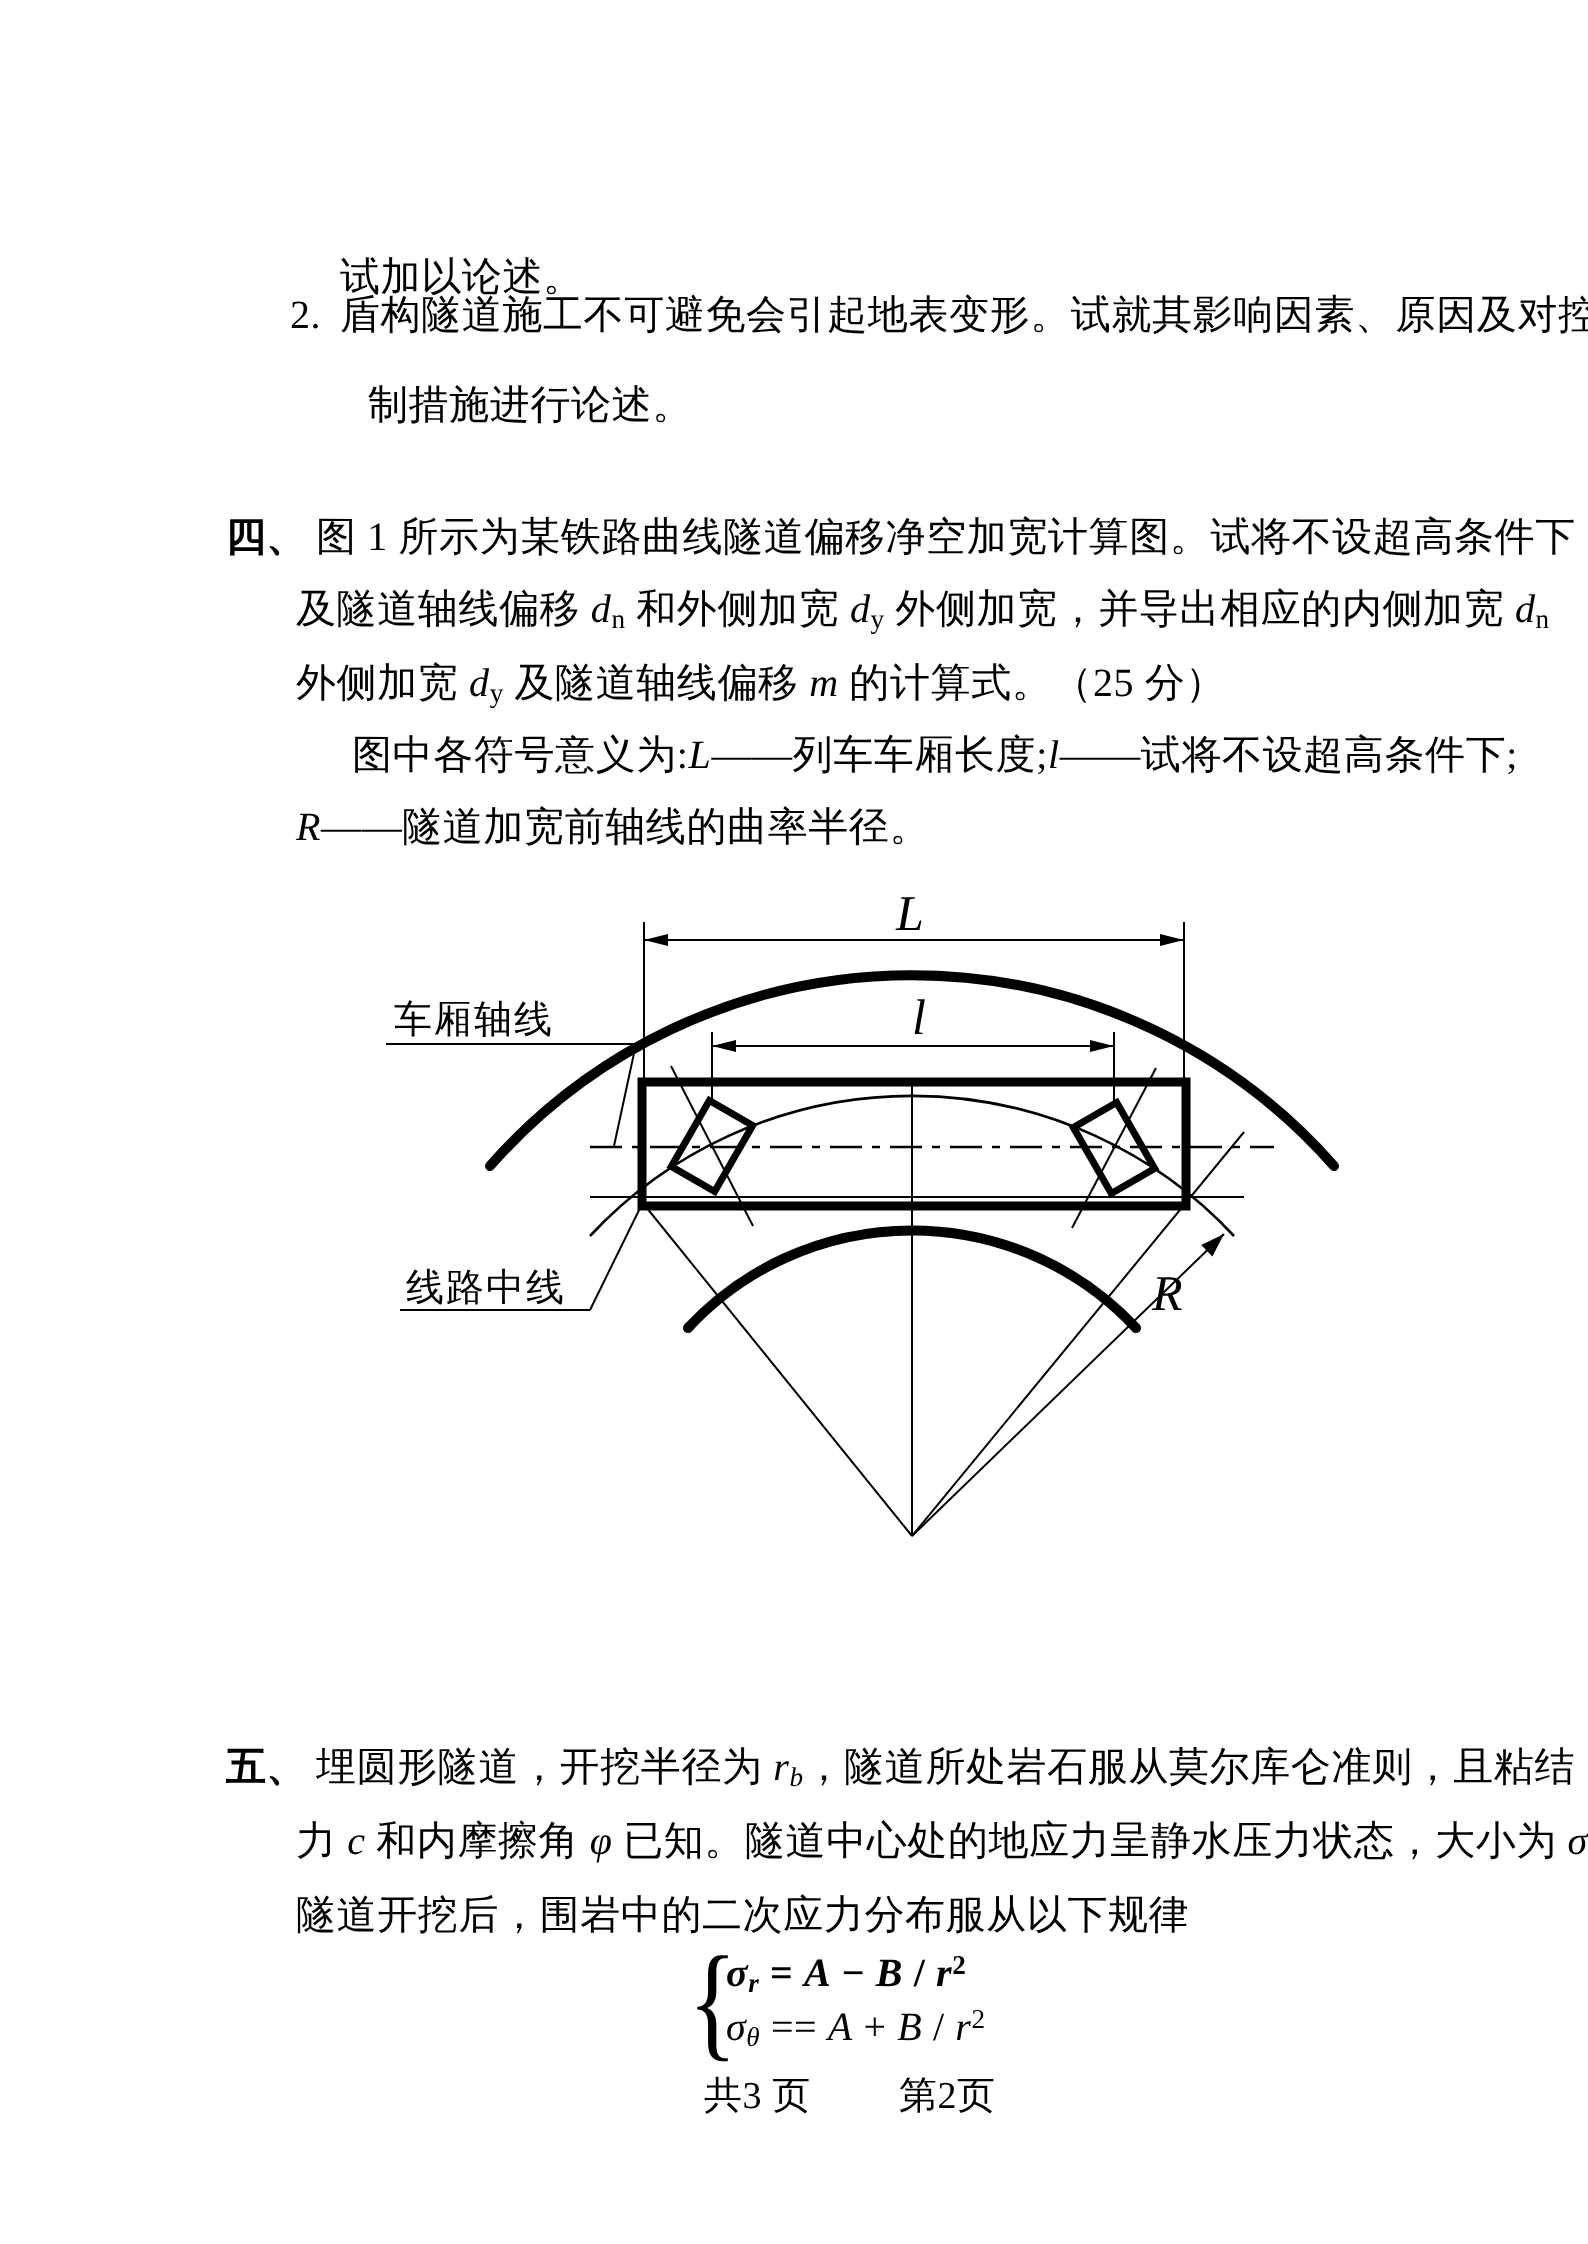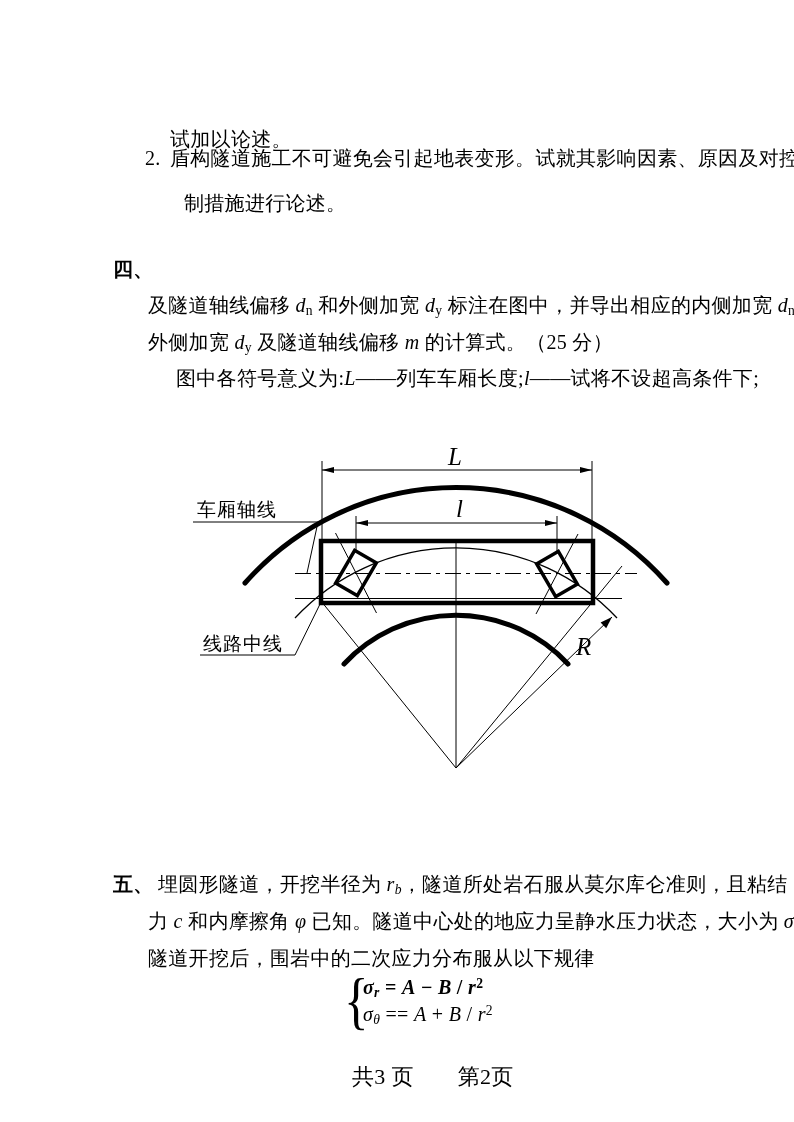--- a/index.html
+++ b/index.html
@@ -41,23 +41,25 @@
 <body>
 
 <div class="page">
 
   <div class="line" style="left:170px;top:101px;margin-top:25px;"><span>试加以论述。</span></div>
   <div class="line" style="left:145px;top:145px;">2.</div>
   <div class="line" style="left:170px;top:145px;"><span>盾构隧道施工不可避免会引起地表变形。试就其影响因素、原因及对控</span></div>
   <div class="line" style="left:184px;top:190px;"><span>制措施进行论述。</span></div>
 
   <div class="line seclabel" style="left:113px;top:256px;">四、</div>
-  <div class="line" style="left:148px;top:292px;"><span>及隧道轴线偏移 </span><span class="it">d</span><span class="sub">n</span><span> 和外侧加宽 </span><span class="it">d</span><span class="sub">y</span><span> 标注在图中，并导出相应的内侧加宽 </span><span class="it">d</span><span class="sub">n</span></div>
+  <div class="line" style="left:158px;top:256px;"><span>图 1 所示为某铁路曲线隧道偏移净空加宽计算图。试将不设超高条件下</span></div>
+  <div class="line" style="left:148px;top:292px;"><span>及隧道轴线偏移 </span><span class="it">d</span><span class="sub">n</span><span> 和外侧加宽 </span><span class="it">d</span><span class="sub">y</span><span> 外侧加宽，并导出相应的内侧加宽 </span><span class="it">d</span><span class="sub">n</span></div>
   <div class="line" style="left:148px;top:329px;font-family:Liberation Serif, serif;"><span>外侧加宽 </span><span class="it">d</span><span class="sub">y</span><span> 及隧道轴线偏移 </span><span class="it">m</span><span> 的计算式。（25 分）</span></div>
   <div class="line" style="left:176px;top:365px;"><span>图中各符号意义为:</span><span class="it">L</span><span>——列车车厢长度;</span><span class="it">l</span><span>——试将不设超高条件下;</span></div>
+  <div class="line" style="left:148px;top:401px;"><span class="it">R</span><span>——隧道加宽前轴线的曲率半径。</span></div>
 
   <svg style="position:absolute;left:150px;top:440px;" width="560" height="345" viewBox="150 440 560 345" fill="none" stroke="#000">
 
     <path d="M 245 583 A 281 281 0 0 1 667 583" stroke-width="5" stroke-linecap="round"></path>
 
     <path d="M 295 618 A 220 220 0 0 1 617 618" stroke-width="1.3"></path>
 
     <path d="M 344 664 A 153 153 0 0 1 568 664" stroke-width="5" stroke-linecap="round"></path>
 
     <path d="M 456 768 L 456 540" stroke-width="1"></path>
@@ -105,17 +107,17 @@
 
   <div class="line seclabel" style="left:113px;top:871px;">五、</div>
   <div class="line" style="left:158px;top:871px;"><span>埋圆形隧道，开挖半径为 </span><span class="it">r</span><span class="itsub">b</span><span>，隧道所处岩石服从莫尔库仑准则，且粘结</span></div>
   <div class="line" style="left:148px;top:908px;"><span>力 </span><span class="it">c</span><span> 和内摩擦角 </span><span class="it">φ</span><span> 已知。隧道中心处的地应力呈静水压力状态，大小为 </span><span class="it">σ</span><span class="sub">0</span></div>
   <div class="line" style="left:148px;top:945px;"><span>隧道开挖后，围岩中的二次应力分布服从以下规律</span></div>
 
   <div class="brace">{</div>
   <div class="line" style="left:363px;top:974px;font-weight:bold;"><span class="it">σ</span><span class="itsub">r</span><span> = </span><span class="it">A</span><span> − </span><span class="it">B</span><span> / </span><span class="it">r</span><span class="sup">2</span></div>
   <div class="line" style="left:363px;top:1001px;"><span class="it">σ</span><span class="itsub">θ</span><span> == </span><span class="it">A</span><span> + </span><span class="it">B</span><span> / </span><span class="it">r</span><span class="sup">2</span></div>
 
-  <div class="line" style="left:352px;top:1036px;font-size:22px;margin-top:28px;">
+  <div class="line" style="left:352px;top:1036px;font-size:19px;">
     <span>共3 页</span><span class="footer-gap"></span><span>第2页</span>
   </div>
 
 </div>
 
 </body></html>

